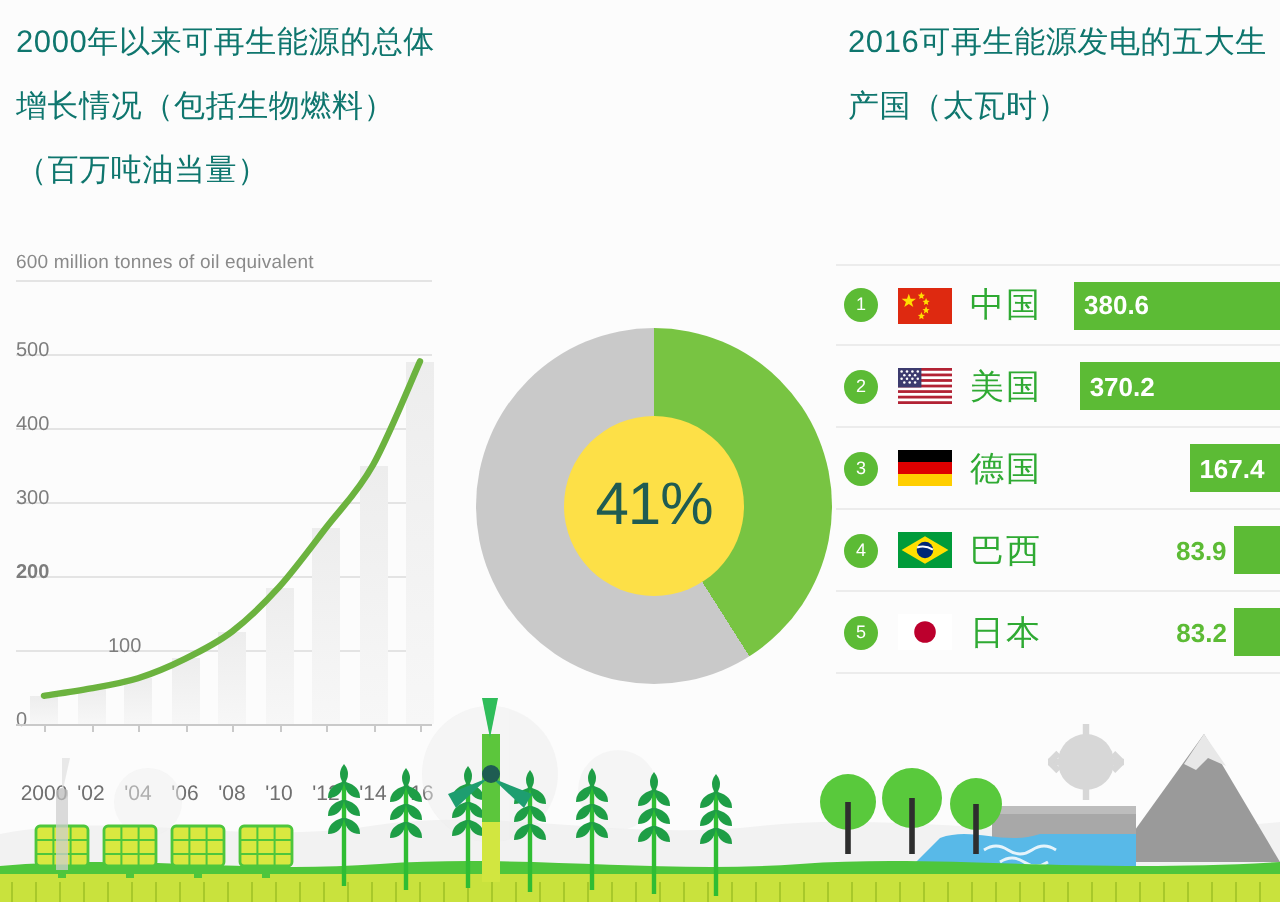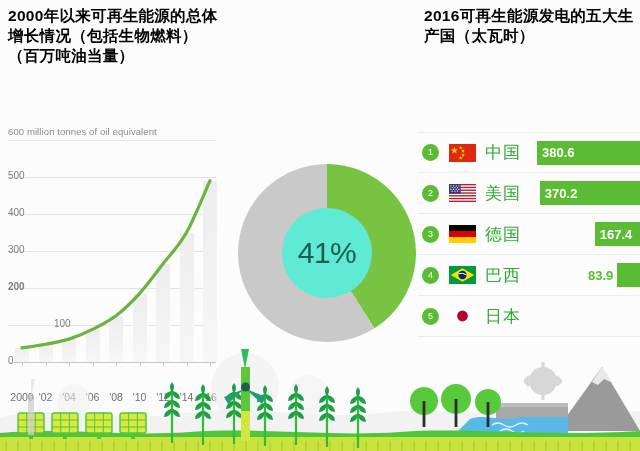--- a/index.html
+++ b/index.html
@@ -7,25 +7,25 @@
     width: 640px; height: 451px;
     background: #ffffff;
     font-family: "Liberation Sans", "DejaVu Sans", sans-serif;
     overflow: hidden;
   }
   #page { position: relative; width: 640px; height: 451px; background: #fcfcfc; }
 
   
   .col-title {
     position: absolute;
-    color: #000000;
+    color: #0f766e;
     font-size: 15.5px;
-    line-height: 20px;
+    line-height: 32px;
     letter-spacing: 0.3px;
-    font-weight: 700;
+    font-weight: 400;
     white-space: pre-line;
   }
   #title-left   { left: 8px;   top: 6px;  width: 215px; }
   #title-mid    { left: 232px; top: 6px;  width: 190px; }
   #title-right  { left: 424px; top: 6px;  width: 212px; }
 
   
   #chart { position: absolute; left: 0; top: 126px; width: 224px; height: 260px; }
   #chart-unit {
     position: absolute; left: 8px; top: 0;
@@ -47,21 +47,21 @@
   #curve { position: absolute; left: 0; top: 0; width: 224px; height: 260px; }
 
   
   #donut-wrap { position: absolute; left: 238px; top: 164px; width: 178px; height: 178px; }
   #donut {
     position: absolute; inset: 0; border-radius: 50%;
     background: conic-gradient(#78c442 0deg 147.6deg, #c9c9c9 147.6deg 360deg);
   }
   #donut-hole {
     position: absolute; left: 44px; top: 44px; width: 90px; height: 90px;
-    border-radius: 50%; background: #5eead4;
+    border-radius: 50%; background: #fde047;
     display: flex; align-items: center; justify-content: center;
   }
   #donut-label { font-size: 30px; color: #1f5c52; letter-spacing: -0.5px; }
 
   
   #rank-list { position: absolute; left: 418px; top: 132px; width: 222px; }
   .rank-row {
     position: relative; height: 41px;
     border-bottom: 1px solid #ececec;
     display: flex; align-items: center;
@@ -248,20 +248,24 @@
           <div class="vbar outside" style="width: 22.7055px; background: rgb(92, 187, 53);"></div>
         </div>
       </div>
       <div class="rank-row">
         <div class="rank-badge" style="background: rgb(92, 187, 53);">5</div>
         <span class="flag"><svg viewBox="0 0 30 20">
             <rect width="30" height="20" fill="#fff"></rect>
         <circle cx="15" cy="10" r="6" fill="#bc002d"></circle>
           </svg></span>
         <span class="country">日本</span>
+        <div class="bar-slot">
+          <span class="vlabel-out" style="color: rgb(92, 187, 53);">83.2</span>
+          <div class="vbar outside" style="width: 22.516px; background: rgb(92, 187, 53);"></div>
+        </div>
       </div>
     </div>
 
   <svg id="scene" viewBox="0 0 640 108" preserveAspectRatio="none">
 
     <path d="M0 74 C 60 62, 120 80, 185 70 C 250 60, 310 78, 380 70 C 450 62, 520 80, 640 68 L640 108 L0 108 Z" fill="#f2f2f2"></path>
 
     <g opacity="0.5">
       <circle cx="245" cy="44" r="34" fill="#eeeeee"></circle>
       <circle cx="309" cy="52" r="20" fill="#f0f0f0"></circle>

